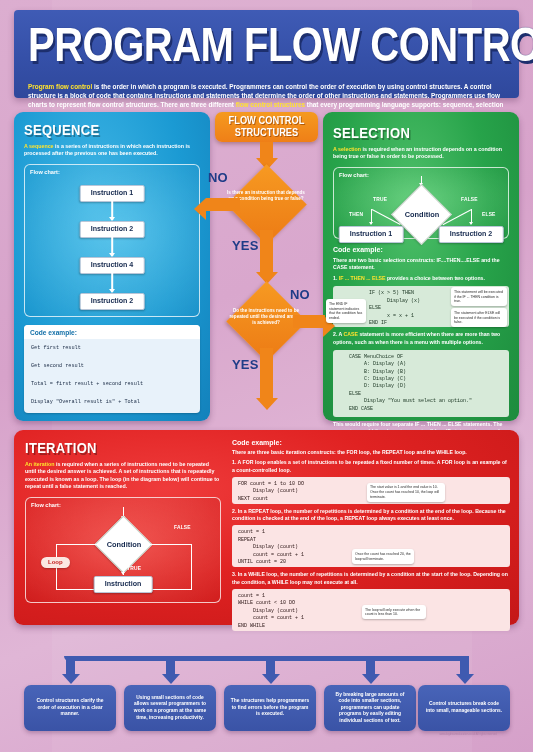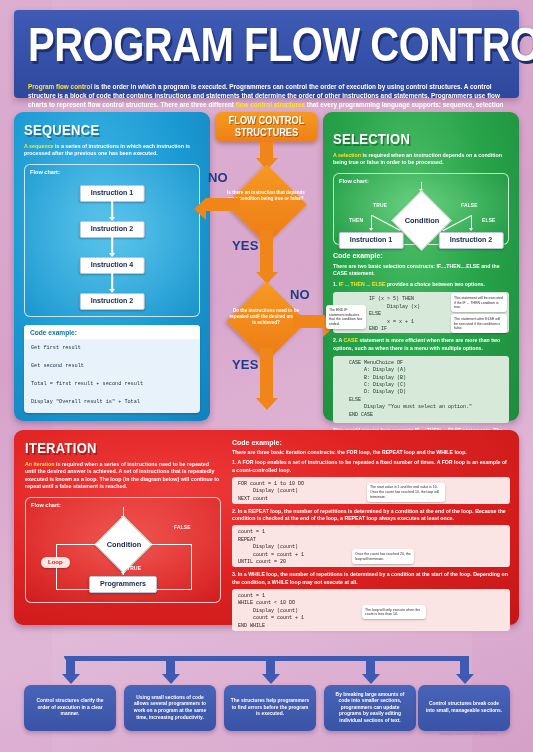--- a/index.html
+++ b/index.html
@@ -92,21 +92,21 @@
   .codebox .ctitle { background:#fff; color:#1470a8; font-weight:bold; font-size:6.6px; padding:4px 6px 3px; }
   .codebox pre {
     font-family:"Liberation Mono", monospace; font-size:5.2px; line-height:9px;
     color:#1a2b45; padding:5px 7px 6px; white-space:pre;
   }
 
   
   #selection {
     left:323px; top:112px; width:196px; height:309px;
     background: radial-gradient(ellipse at 45% 30%, #4fc06a 0%, #27a34a 50%, #1d8b3d 100%);
-    padding:18px 10px;
+    padding:12px 10px;
   }
   #sel-chart { margin-top:6px; height:72px; position:relative;
     background: radial-gradient(ellipse at 50% 45%, rgba(130,225,150,.5), rgba(25,140,60,.25));
   }
   .diamond {
     position:absolute; background:#fff; border:1px solid #c6d2c8;
     transform:rotate(45deg); box-shadow:0 1px 2px rgba(0,0,0,.22);
   }
   .diamond-label {
     position:absolute; font-weight:bold; font-size:7.4px; color:#14284d;
@@ -386,21 +386,21 @@
         <div class="line" style="left:118px;top:46px;width:48px;height:1.3px;"></div>
         <div class="line" style="left:165px;top:46px;width:1.3px;height:46px;"></div>
         <div class="line" style="left:30px;top:91px;width:136px;height:1.3px;"></div>
         <div class="line" style="left:30px;top:46px;width:1.3px;height:46px;"></div>
         <div class="line" style="left:30px;top:46px;width:47px;height:1.3px;"></div>
 
         <div class="tiny-lbl" style="left:101px;top:68px;">TRUE</div>
         <div class="line" style="left:97px;top:66px;width:1.4px;height:11px;"></div>
         <div class="arrhead-d" style="left:94.5px;top:74px;"></div>
 
-        <div class="node" style="left:97px;top:78px;">Programmers</div>
+        <div class="node" style="left:97px;top:78px;">Instruction</div>
 
         <div class="loop-pill" style="left:15px;top:59px;">Loop</div>
       </div>
     </div>
 
     <div id="iter-right">
       <div class="sel-ctitle">Code example:</div>
       <div class="iter-text">There are three basic iteration constructs: the FOR loop, the REPEAT loop and the WHILE loop.</div>
       <div class="iter-text">1. A FOR loop enables a set of instructions to be repeated a fixed number of times. A FOR loop is an example of a count-controlled loop.</div>
       <div class="codeblock-red" style="height:27px;">

